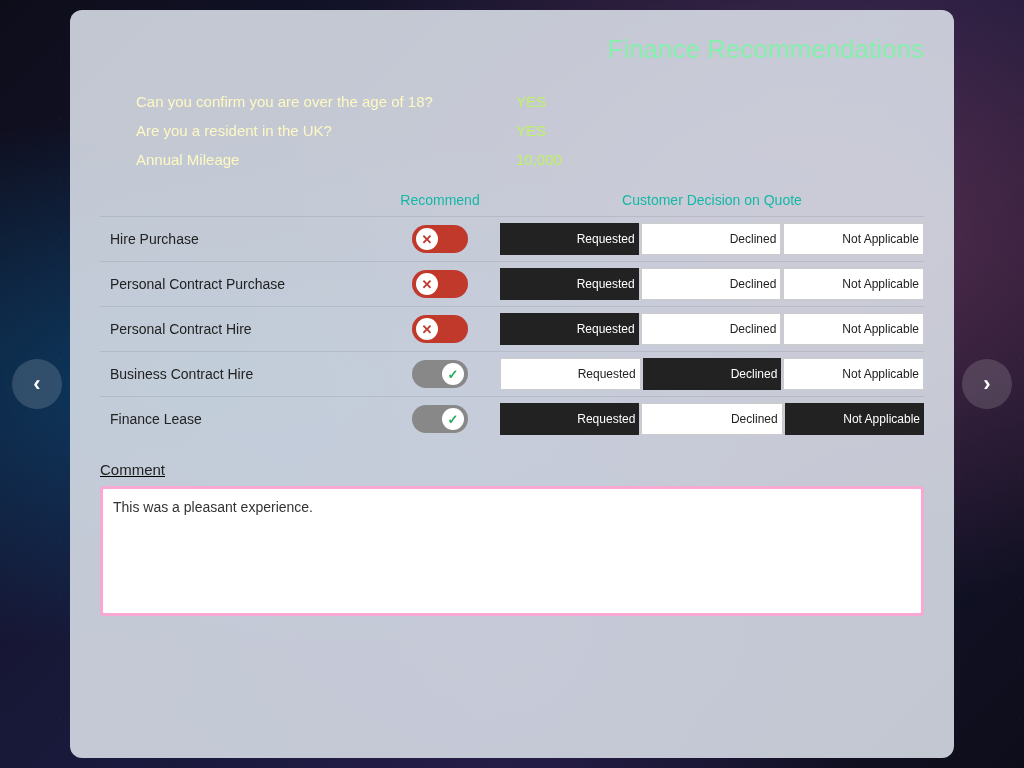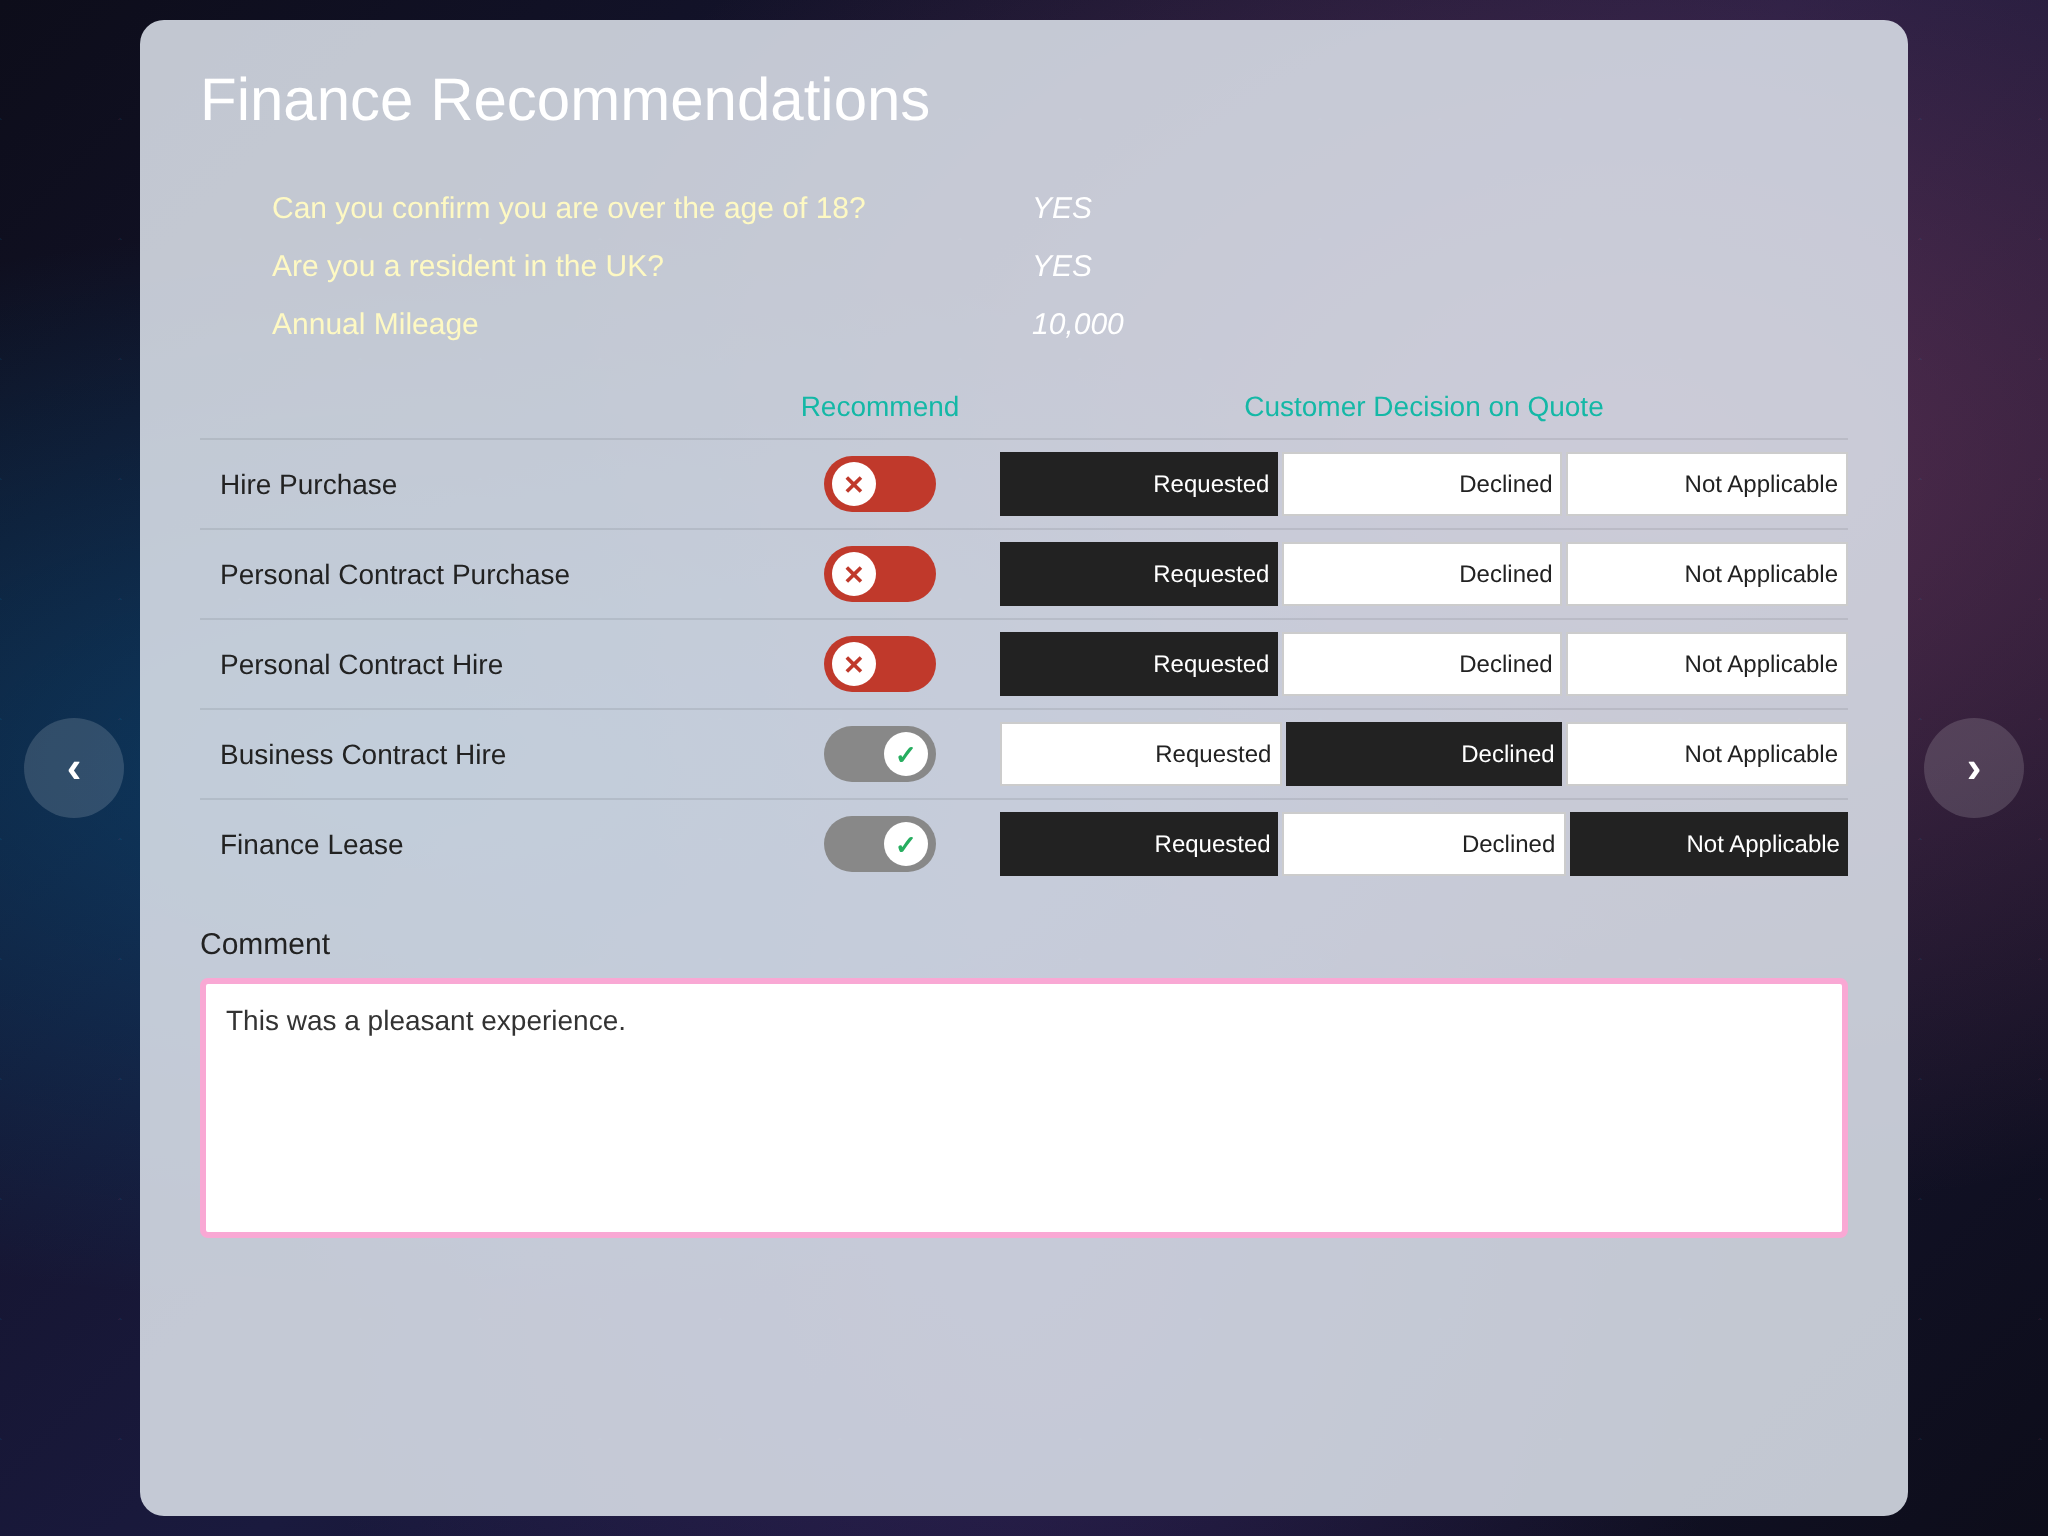--- a/index.html
+++ b/index.html
@@ -60,24 +60,24 @@
       left: 70px;
       right: 70px;
       bottom: 10px;
       background: rgba(220, 225, 235, 0.88);
       border-radius: 12px;
       padding: 24px 30px;
       overflow-y: auto;
     }
 
     h1 {
-      text-align: left;
-      font-size: 30px;
+      text-align: right;
+      font-size: 26px;
       font-weight: 400;
-      color: #ffffff;
+      color: #86efac;
       margin-bottom: 22px;
     }
 
     .info-table {
       width: 100%;
       margin-bottom: 18px;
     }
 
     .info-row {
       display: flex;
@@ -86,23 +86,22 @@
       color: #222;
     }
 
     .info-label {
       width: 380px;
       color: #fef9c3;
       margin-left: 36px;
     }
 
     .info-value {
-      color: #ffffff;
+      color: #bef264;
       font-weight: 500;
-      font-style: italic;
     }
 
     
     .rec-header {
       display: flex;
       align-items: center;
       margin-bottom: 8px;
       font-size: 14px;
       color: #14b8a6;
     }
@@ -215,20 +214,21 @@
 
     .dec-btn.inactive {
       background: white;
       color: #222;
       border: 1px solid #ccc;
     }
 
     
     .comment-section {
       margin-top: 20px;
+      text-decoration: underline;
     }
 
     .comment-label {
       font-size: 15px;
       color: #222;
       margin-bottom: 8px;
     }
 
     .comment-box {
       width: 100%;

